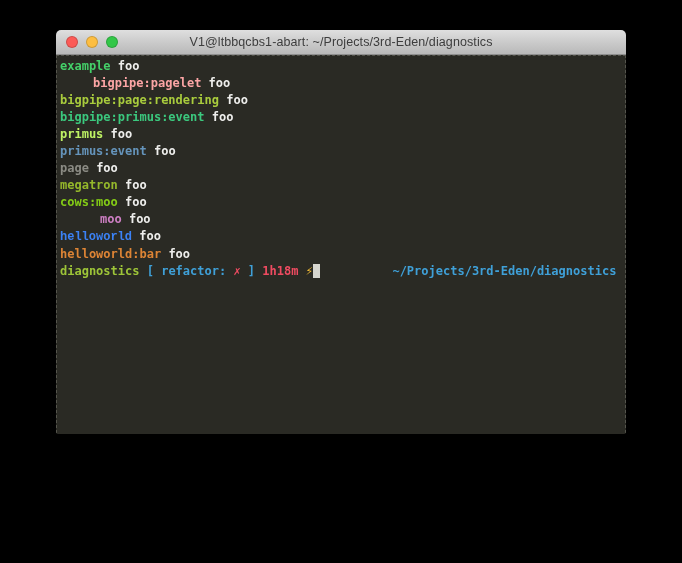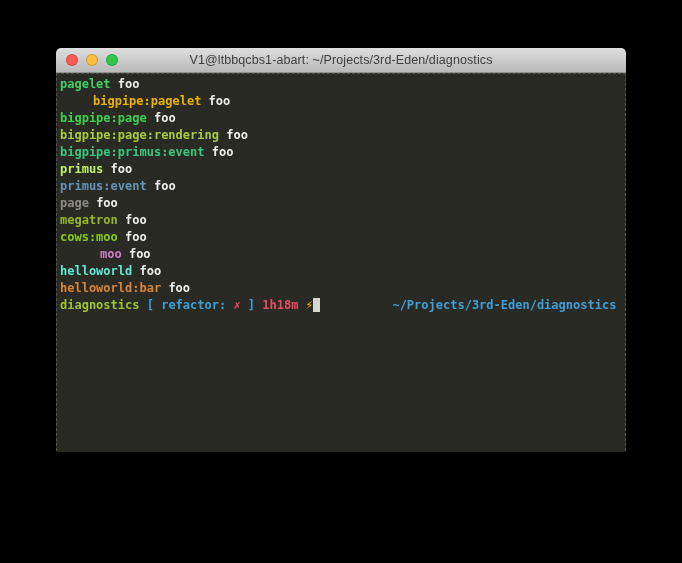--- a/index.html
+++ b/index.html
@@ -1,21 +1,21 @@
 <!DOCTYPE html>
 <html><head>
 <meta charset="utf-8">
 <style>
   html,body { margin:0; padding:0; }
   body {
     width:682px; height:563px; background:#000000; position:relative;
     font-family:"DejaVu Sans Mono", monospace; overflow:hidden;
   }
   .window {
-    position:absolute; left:56px; top:48px; width:570px; height:404px;
+    position:absolute; left:56px; top:30px; width:570px; height:404px;
     border-radius:5px 5px 2px 2px; overflow:hidden;
     box-shadow:0 14px 34px rgba(0,0,0,0.75);
   }
   .titlebar {
     height:24px; position:relative;
     background:linear-gradient(#dfdfdf, #c9c9c9 55%, #b9b9b9);
     border-bottom:1px solid #8f8f8f;
     display:flex; align-items:center; justify-content:center;
   }
   .title {
@@ -47,28 +47,27 @@
 <div class="window">
   <div class="titlebar">
     <div class="traffic">
       <span class="light" style="background: rgb(252, 91, 87);"></span>
       <span class="light" style="background: rgb(253, 190, 65);"></span>
       <span class="light" style="background: rgb(51, 199, 72);"></span>
     </div>
     <div class="title">V1@ltbbqcbs1-abart: ~/Projects/3rd-Eden/diagnostics</div>
   </div>
   <div class="terminal" style="background: rgb(42, 42, 36); color: rgb(238, 238, 236);">
-      <div class="line"><span style="color: rgb(68, 208, 105);">pagelet</span><span> foo</span></div>
-      <div class="line"><span style="color: #eab308; padding-left: 33px;">bigpipe:pagelet</span><span> foo</span></div>
-      <div class="line"><span style="color: rgb(62, 209, 80);">bigpipe:page</span><span> foo</span></div>
+      <div class="line"><span style="color: rgb(68, 208, 105);">example</span><span> foo</span></div>
+      <div class="line"><span style="color: #fca5a5; padding-left: 33px;">bigpipe:pagelet</span><span> foo</span></div>
       <div class="line"><span style="color: rgb(169, 204, 61);">bigpipe:page:rendering</span><span> foo</span></div>
       <div class="line"><span style="color: rgb(59, 200, 126);">bigpipe:primus:event</span><span> foo</span></div>
       <div class="line"><span style="color: #bef264;">primus</span><span> foo</span></div>
       <div class="line"><span style="color: rgb(101, 148, 187);">primus:event</span><span> foo</span></div>
       <div class="line"><span style="color: rgb(139, 139, 132);">page</span><span> foo</span></div>
       <div class="line"><span style="color: rgb(149, 184, 43);">megatron</span><span> foo</span></div>
       <div class="line"><span style="color: #84cc16;">cows:moo</span><span> foo</span></div>
       <div class="line"><span style="color: rgb(206, 127, 196); padding-left: 40px;">moo</span><span> foo</span></div>
-      <div class="line"><span style="color: #5eead4;">helloworld</span><span> foo</span></div>
+      <div class="line"><span style="color: #3b82f6; font-family: Liberation Mono, monospace;">helloworld</span><span> foo</span></div>
       <div class="line"><span style="color: rgb(221, 132, 53);">helloworld:bar</span><span> foo</span></div>
       <div class="line"><span style="color: rgb(157, 196, 56);">diagnostics</span><span style="color: rgb(63, 160, 216);"> [ refactor: </span><span style="color: rgb(239, 75, 97);">✗</span><span style="color: rgb(63, 160, 216);"> ] </span><span style="color: rgb(239, 75, 97);">1h18m</span><span> </span><span style="color: rgb(243, 188, 53);">⚡</span><span style="background-color: rgb(214, 214, 207);"> </span><span>          </span><span style="color: rgb(63, 160, 216);">~/Projects/3rd-Eden/diagnostics</span></div>
     </div>
 </div>
 
 </body></html>

